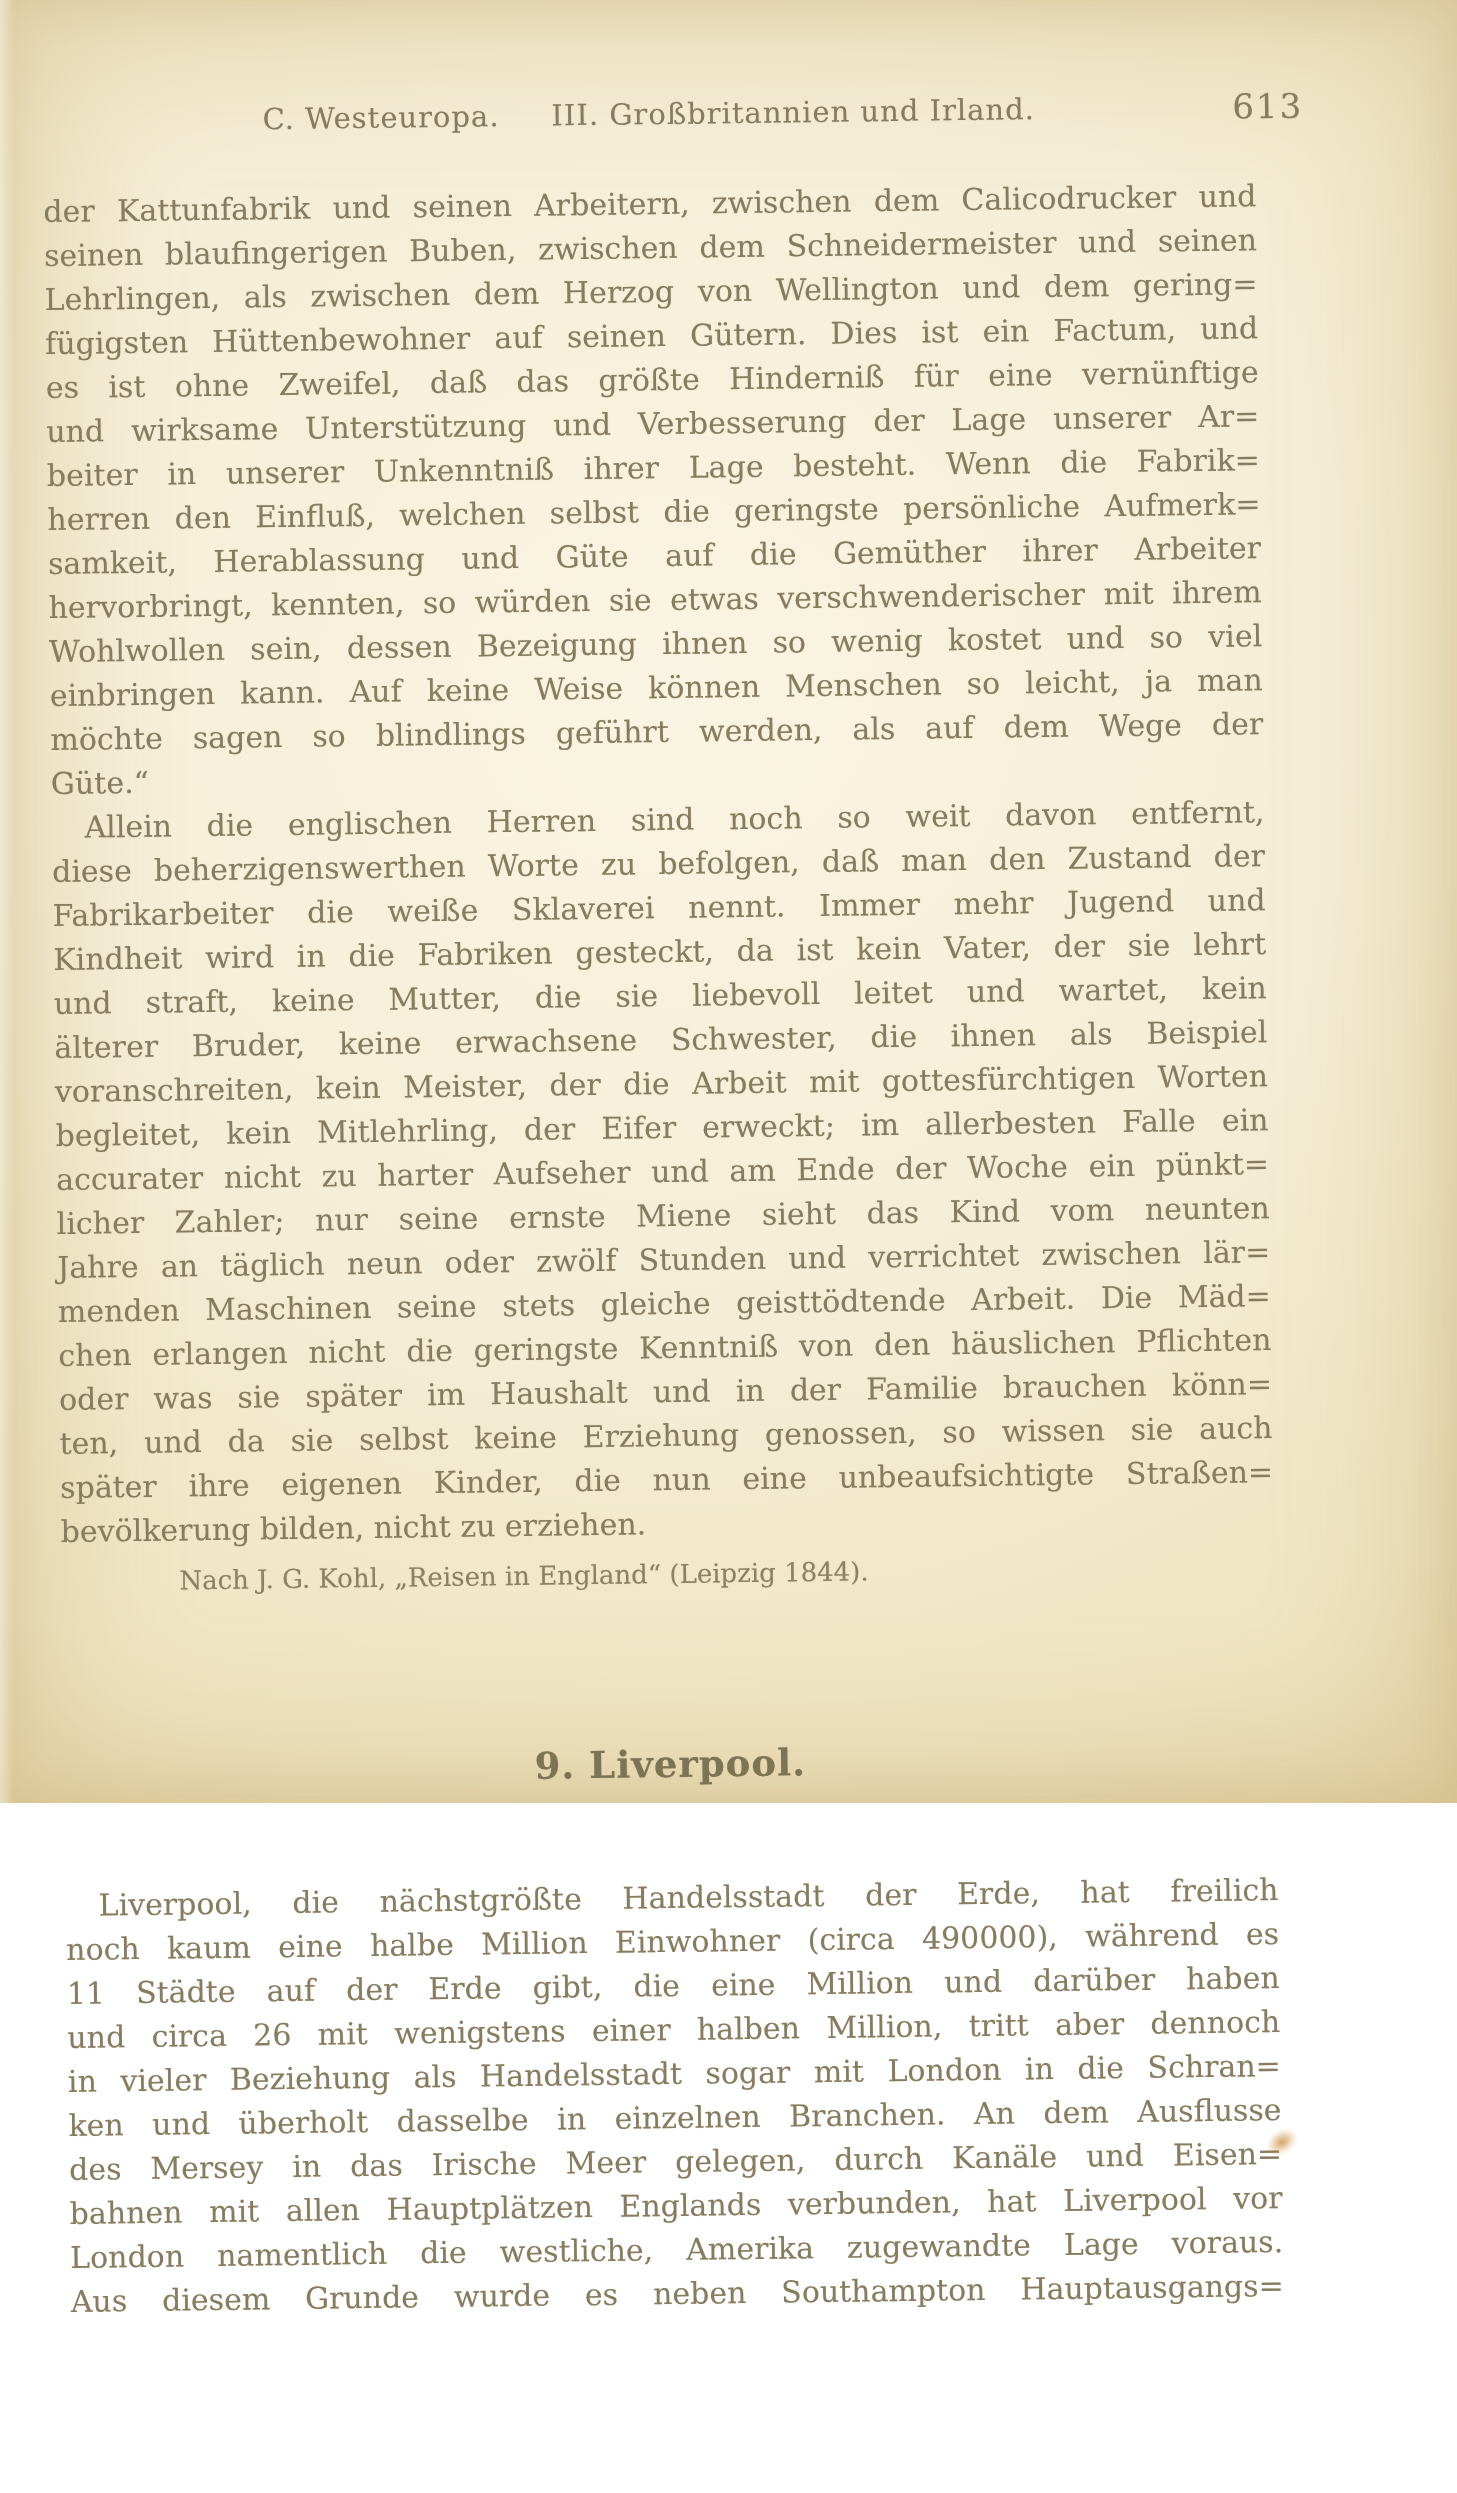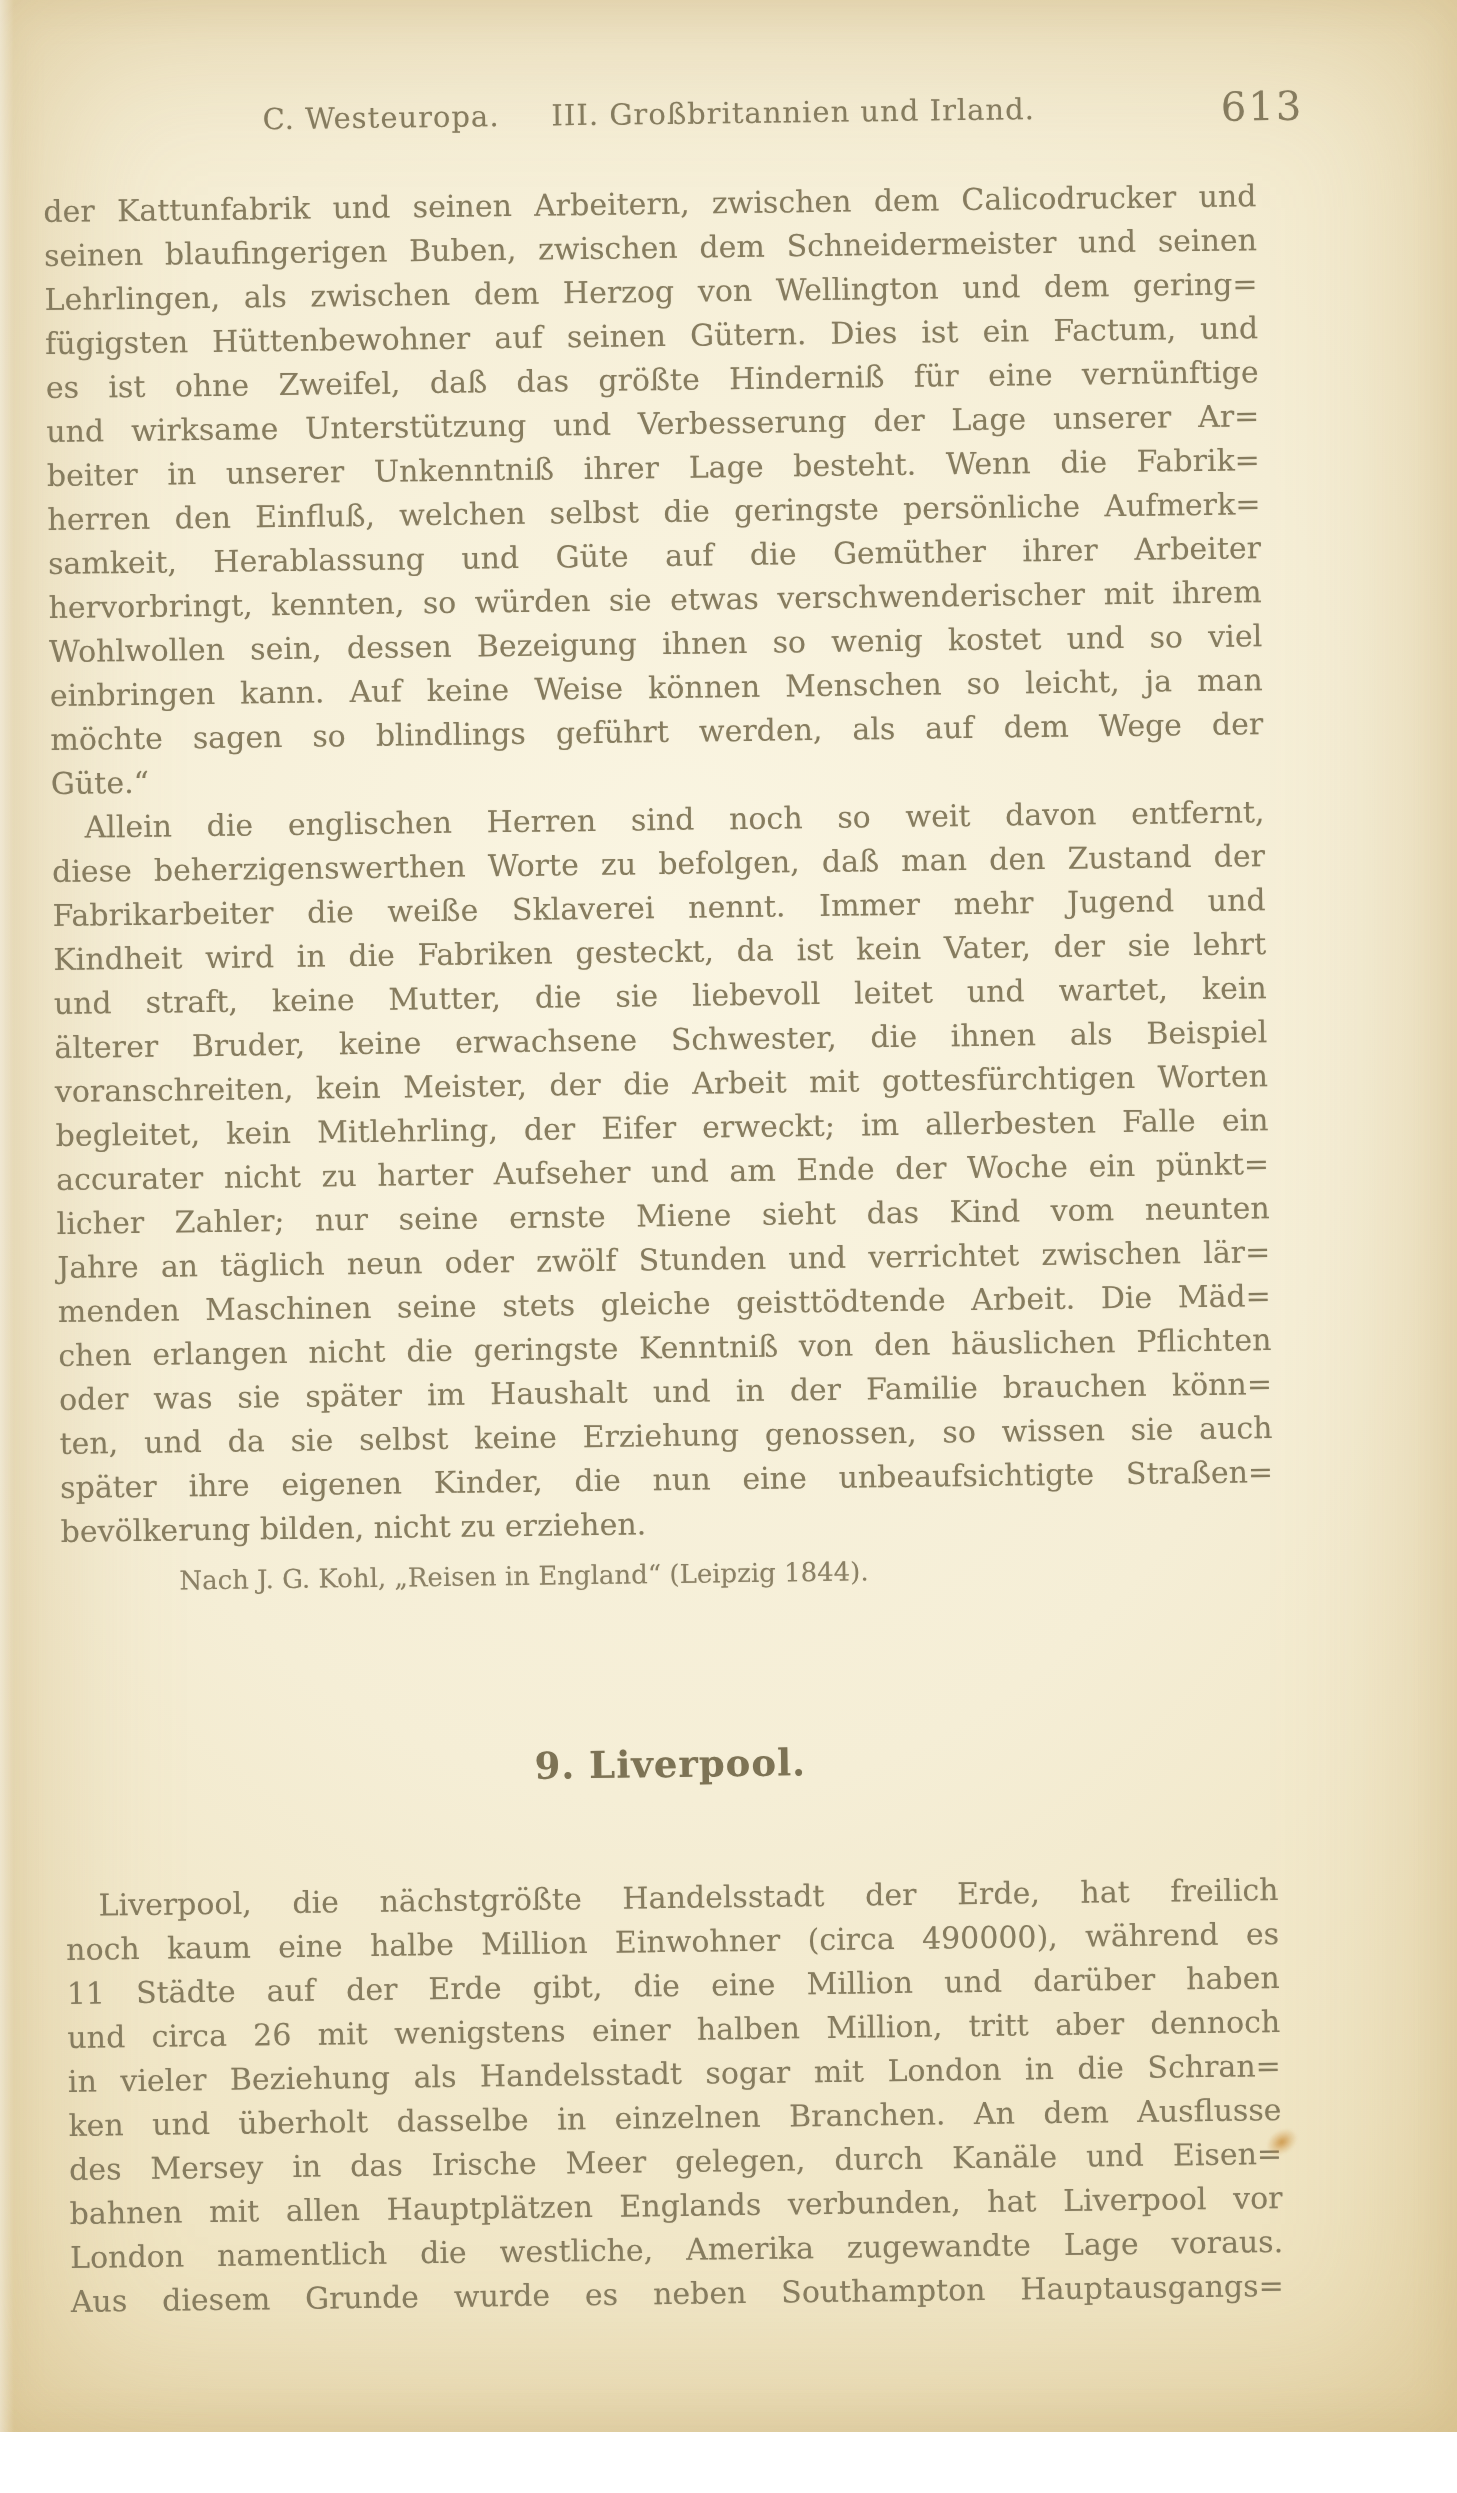--- a/index.html
+++ b/index.html
@@ -1,21 +1,21 @@
 <!DOCTYPE html>
 <html lang="de" style="--ink: #867c5f;"><head>
 <meta charset="utf-8">
 <style>
   html,body{margin:0;padding:0;}
   body{
     width:1457px;height:2493px;overflow:hidden;
     font-family:"DejaVu Serif","Liberation Serif",serif;
   }
   .page{
-    position:relative;width:1457px;height:2432px;
+    position:relative;width:1457px;height:1803px;
     background:
       radial-gradient(ellipse 120% 90% at 46% 38%,
         #faf5e2 0%, #f5eed6 40%, #efe4c2 68%, #e7d7ab 88%, #dfcc99 100%);
     box-shadow:
       inset 0 0 140px 40px rgba(188,156,88,.30),
       inset 0 0 36px 10px rgba(188,156,92,.16);
   }
   .page::before{ 
     content:"";position:absolute;left:0;top:0;bottom:0;width:14px;
     background:linear-gradient(90deg,rgba(255,255,252,.45),rgba(255,255,252,0));
@@ -27,21 +27,21 @@
     color:var(--ink,#867c5f);
     text-shadow:0 0 1px rgba(134,124,95,.35);
   }
   .running-head{
     position:absolute;top:100px;left:0;width:100%;
     font-size:29px;line-height:44px;text-align:center;
     letter-spacing:1px;
   }
   .running-head .part-a{margin-right:52px;}
   .page-number{
-    position:absolute;top:0;right:-48px;font-size:40px;letter-spacing:2px;
+    position:absolute;top:0;right:-48px;font-size:34px;letter-spacing:2px;
   }
   .para{position:absolute;left:0;width:100%;font-size:30px;}
   .tline{
     height:44px;line-height:44px;
     text-align:justify;text-align-last:justify;
     overflow:visible;white-space:normal;
   }
   .tline.flush{text-align-last:left;}
   .tline.indent{text-indent:33px;}
   .para1{top:190px;}

